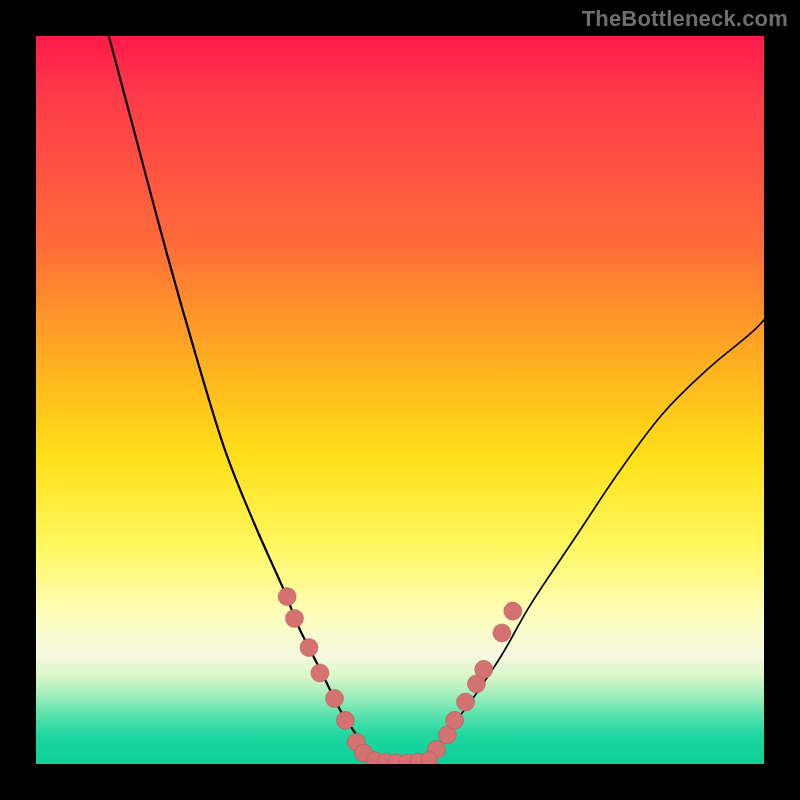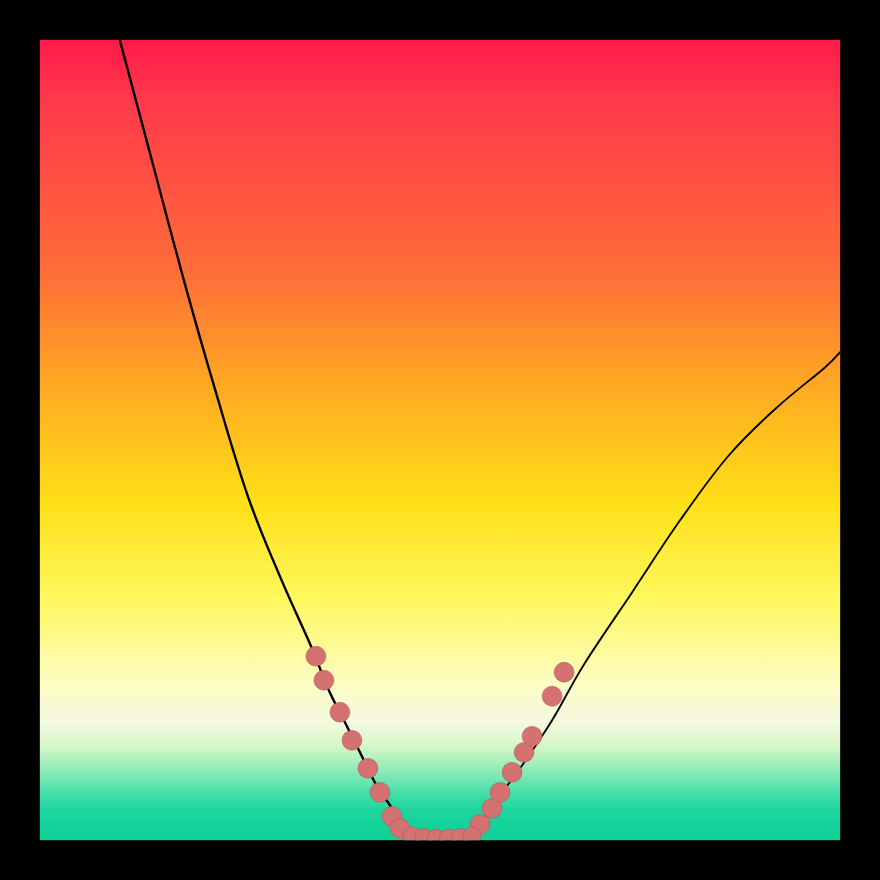--- a/index.html
+++ b/index.html
@@ -74,20 +74,21 @@
   .dot {
     fill: #d47171;
     stroke: #b85a5a;
     stroke-width: 0.6;
   }
 </style>
 </head>
 <body>
 
 <div class="stage">
+  <div class="watermark">TheBottleneck.com</div>
 
   <div class="plot-area">
     <div class="gradient"></div>
     <svg class="curves" viewBox="0 0 728 728" preserveAspectRatio="none">
       <path class="curve left" d="M 72.8 0 C 78.0416 19.656000000000006, 91.43680000000002 69.88800000000003, 101.92000000000002 109.20000000000005 C 112.40320000000001 148.51200000000006, 120.5568 180.39840000000004, 131.04 218.40000000000003 C 141.52319999999997 256.40160000000003, 149.6768 284.93919999999997, 160.16 320.31999999999994 C 170.6432 355.7007999999999, 178.7968 384.82079999999996, 189.28 414.96 C 199.7632 445.0992, 207.9168 462.8624, 218.4 487.76 C 228.88320000000002 512.6576, 239.6576 534.9344, 247.52 553.28 C 255.38240000000002 571.6256, 256.8384 577.8864000000001, 262.08 589.6800000000001 C 267.3216 601.4736, 271.3984 608.3168, 276.64 618.8 C 281.8816 629.2832, 285.9584 637.4368, 291.2 647.92 C 296.4416 658.4032, 300.5184 667.8671999999999, 305.76 677.04 C 311.0016 686.2128, 316.3888 692.328, 320.32 698.88 C 324.2512 705.432, 324.97920000000005 709.5088000000001, 327.6 713.44 C 330.2208 717.3712, 333.5696 719.4096000000001, 334.88 720.72"></path>
       <path class="curve right" d="M 393.12 720.72 C 394.4304 719.4096000000001, 396.46880000000004 718.6816, 400.40000000000003 713.44 C 404.3312 708.1984000000001, 408.40799999999996 700.7728000000001, 414.96 691.6 C 421.512 682.4272, 427.6272 675.5840000000001, 436.8 662.48 C 445.9728 649.376, 455.4368 635.8352, 465.92 618.8 C 476.4032 601.7647999999999, 481.93600000000004 588.8064, 495.04 567.84 C 508.144 546.8736, 522.9952000000001 525.9072, 538.72 502.32 C 554.4448 478.7328, 566.6752 459.0768, 582.4 436.8 C 598.1247999999999 414.52320000000003, 610.3552000000001 396.9056, 626.08 378.56 C 641.8048 360.2144, 654.0352 349.2944, 669.76 334.88 C 685.4848 320.4656, 702.9567999999999 307.6528, 713.4399999999999 298.48 C 723.9232 289.3072, 725.3792 286.5408, 728 283.92"></path>
       <path class="curve min" d="M 334.88 720.72 C 337.50079999999997 721.3752000000001, 344.1984 723.44272, 349.44 724.36 C 354.6816 725.27728, 358.7584 725.816, 364 725.816 C 369.2416 725.816, 373.3184 725.27728, 378.56 724.36 C 383.8016 723.44272, 390.49920000000003 721.3752000000001, 393.12 720.72"></path>
       <g>
           <circle class="dot" cx="251.15999999999997" cy="560.56" r="9"></circle>
           <circle class="dot" cx="258.44" cy="582.4" r="9"></circle>

